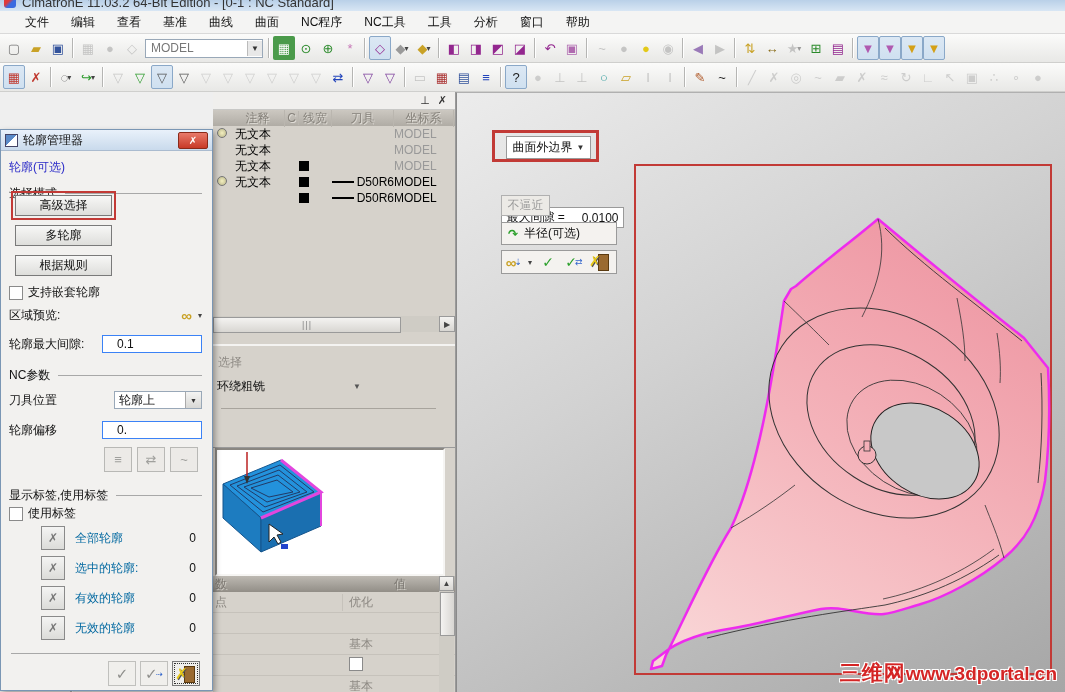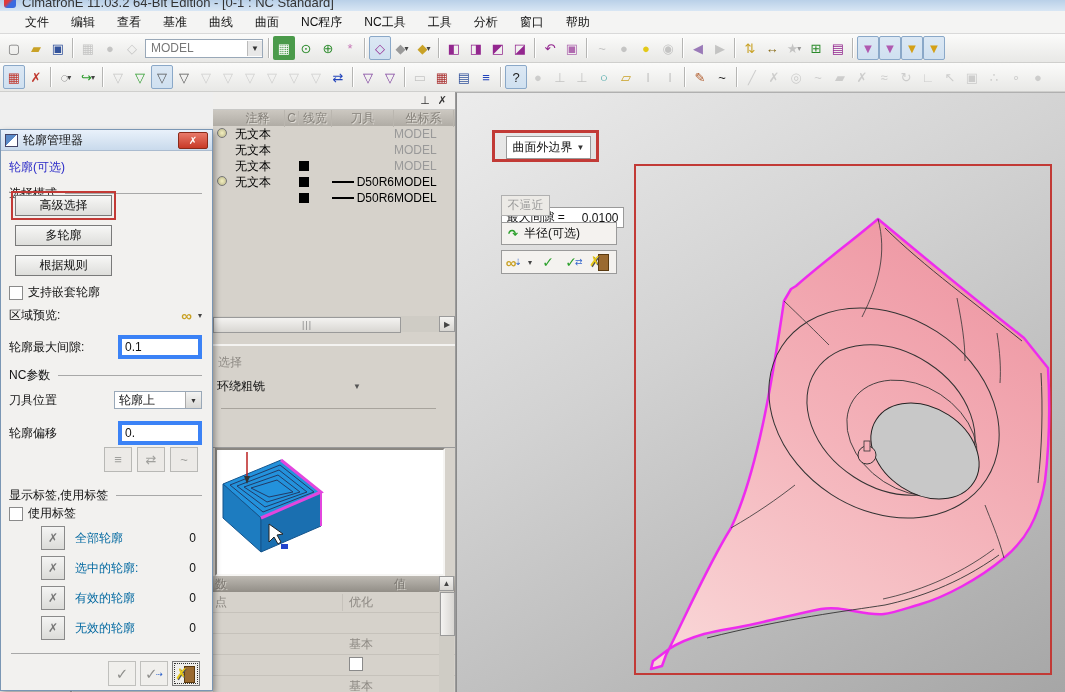--- a/index.html
+++ b/index.html
@@ -126,21 +126,21 @@
   .sect::after{content:"";flex:1;border-top:1px solid #a8a8a8;}
   .redbox{position:absolute;left:10px;top:40px;border:2px solid var(--accent_red);padding:2px;}
   .pbtn{width:97px;height:21px;background:linear-gradient(#f7f7f6,#dededb);border:1px solid #7a7a7a;
     font-family:inherit;font-size:12px;color:#111;}
   .pbtn.m{position:absolute;left:14px;}
   .chk{position:absolute;left:8px;display:flex;align-items:center;gap:5px;color:#111;}
   .cbox{display:inline-block;width:12px;height:12px;background:#fff;border:1px solid #8a8a8a;}
   .prowf{position:absolute;left:8px;right:10px;display:flex;align-items:center;color:#111;}
   .glasses{color:#c9a227;font-weight:bold;font-size:15px;}
   .ddar{font-size:8px;color:#444;margin-left:6px;}
-  .pinput{width:70px;height:16px;border:4px solid #3b82f6;font-family:inherit;font-size:12px;padding:0 3px;background:#fff;color:#111;}
+  .pinput{width:70px;height:16px;border:1px solid #3b82f6;font-family:inherit;font-size:12px;padding:0 14px;background:#fff;color:#111;}
   .pselect{width:88px;height:18px;background:#fff;border:1px solid #99a8b8;display:flex;align-items:center;box-sizing:border-box;padding-left:4px;}
   .pselect span:first-child{flex:1;}
   .selbtn{width:15px;height:16px;background:linear-gradient(#f4f4f3,#d8d8d5);border-left:1px solid #aaa;
     font-size:7px;display:flex;align-items:center;justify-content:center;color:#333;}
   .gicons{position:absolute;right:14px;display:flex;gap:5px;}
   .gico{width:26px;height:23px;background:#eceae7;border:1px solid #b8b8b5;color:#a0a09d;
     display:flex;align-items:center;justify-content:center;font-size:13px;}
   .cntrow{display:flex;align-items:center;height:30px;}
   #counters{position:absolute;left:40px;right:14px;top:372px;}
   .xbtn{width:22px;height:22px;background:linear-gradient(#f4f4f3,#dcdcd9);border:1px solid #8a8a8a;
@@ -508,20 +508,23 @@
           <span class="mini">⇄</span>
         </span>
       <span class="vico">
         <span class="doorico">
             <span class="door"></span>
             <span class="dx">✗</span>
           </span>
         </span>
     </div>
 
+    <div id="watermark">
+      <span class="wm1">三维网</span><span>www.3dportal.cn</span>
+    </div>
   </div>
 
   <div id="dock">
     <div id="dockhead">
       <span>⊥</span>
       <span>✗</span>
     </div>
     <div id="tptable">
       <div class="tphead" id="tphead">
           <span style="width: 18px;"></span>

